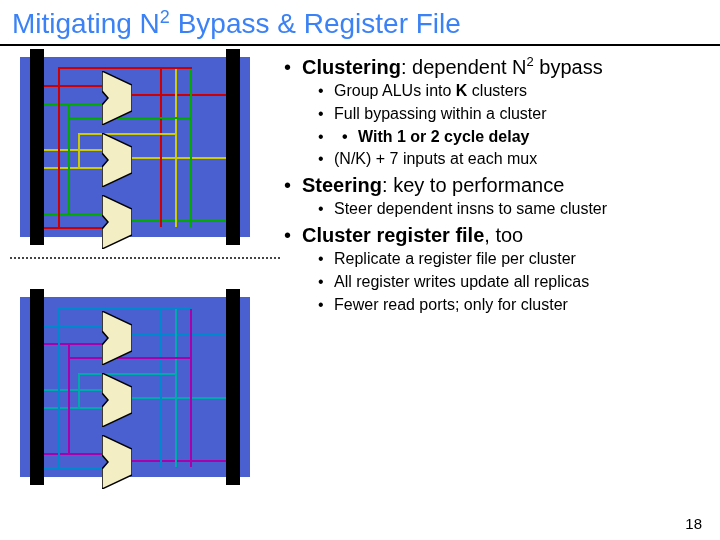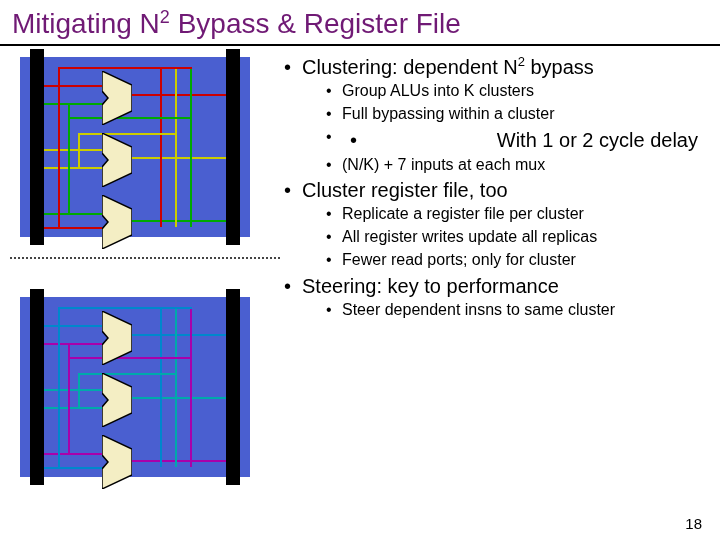--- a/index.html
+++ b/index.html
@@ -8,21 +8,21 @@
     width: 720px;
     height: 540px;
     font-family: Verdana, Geneva, sans-serif;
     background: white;
     position: relative;
     overflow: hidden;
   }
   .title {
     font-family: Verdana, sans-serif;
     font-size: 28px;
-    color: #701a75;
+    color: #3b82f6;
     padding: 8px 10px 4px 12px;
     border-bottom: 2px solid #000;
     margin-bottom: 6px;
   }
   .title sup { font-size: 18px; vertical-align: super; line-height:0; }
   .content {
     display: flex;
     align-items: flex-start;
   }
   .diagram {
@@ -51,46 +51,46 @@
     left: -18px;
     color: #000;
   }
   ul.b2 {
     margin: 2px 0 4px 0;
     padding-left: 28px;
     list-style: none;
   }
   ul.b2 > li {
     font-size: 16px;
-    margin: 2px 12px;
+    margin: 2px 4px;
     position: relative;
     line-height: 1.3;
   }
   ul.b2 > li::before {
     content: "•";
     position: absolute;
     left: -16px;
   }
   ul.b3 {
     margin: 0;
     padding-left: 24px;
     list-style: none;
   }
   ul.b3 > li {
-    font-size: 20px;
+    font-size: 16px;
     margin: 1px 0;
     position: relative;
     line-height: 1.3;
   }
   ul.b3 > li::before {
     content: "•";
     position: absolute;
     left: -16px;
   }
-  .bold { font-weight: normal; text-align: right; }
+  .bold { font-weight: bold; }
   sup.s { font-size: 0.65em; vertical-align: super; line-height:0;}
   .pagenum {
     position: absolute;
     bottom: 8px;
     right: 18px;
     font-size: 15px;
     color: #000;
   }
 
   
@@ -229,30 +229,30 @@
           <li>Full bypassing within a cluster</li>
           <li>
             <ul class="b3">
               <li class="bold">With 1 or 2 cycle delay</li>
             </ul>
           </li>
           <li>(N/K) + 7 inputs at each mux</li>
         </ul>
       </li>
       <li>
+        <span class="bold">Steering</span><span>: key to performance</span>
+        <ul class="b2">
+          <li>Steer dependent insns to same cluster</li>
+        </ul>
+      </li>
+      <li>
         <span class="bold">Cluster register file</span><span>, too</span>
         <ul class="b2">
           <li>Replicate a register file per cluster</li>
           <li>All register writes update all replicas</li>
           <li>Fewer read ports; only for cluster</li>
         </ul>
       </li>
-      <li>
-        <span class="bold">Steering</span><span>: key to performance</span>
-        <ul class="b2">
-          <li>Steer dependent insns to same cluster</li>
-        </ul>
-      </li>
     </ul>
   </div>
 </div>
 
 <div class="pagenum">18</div>
 
 </body></html>

